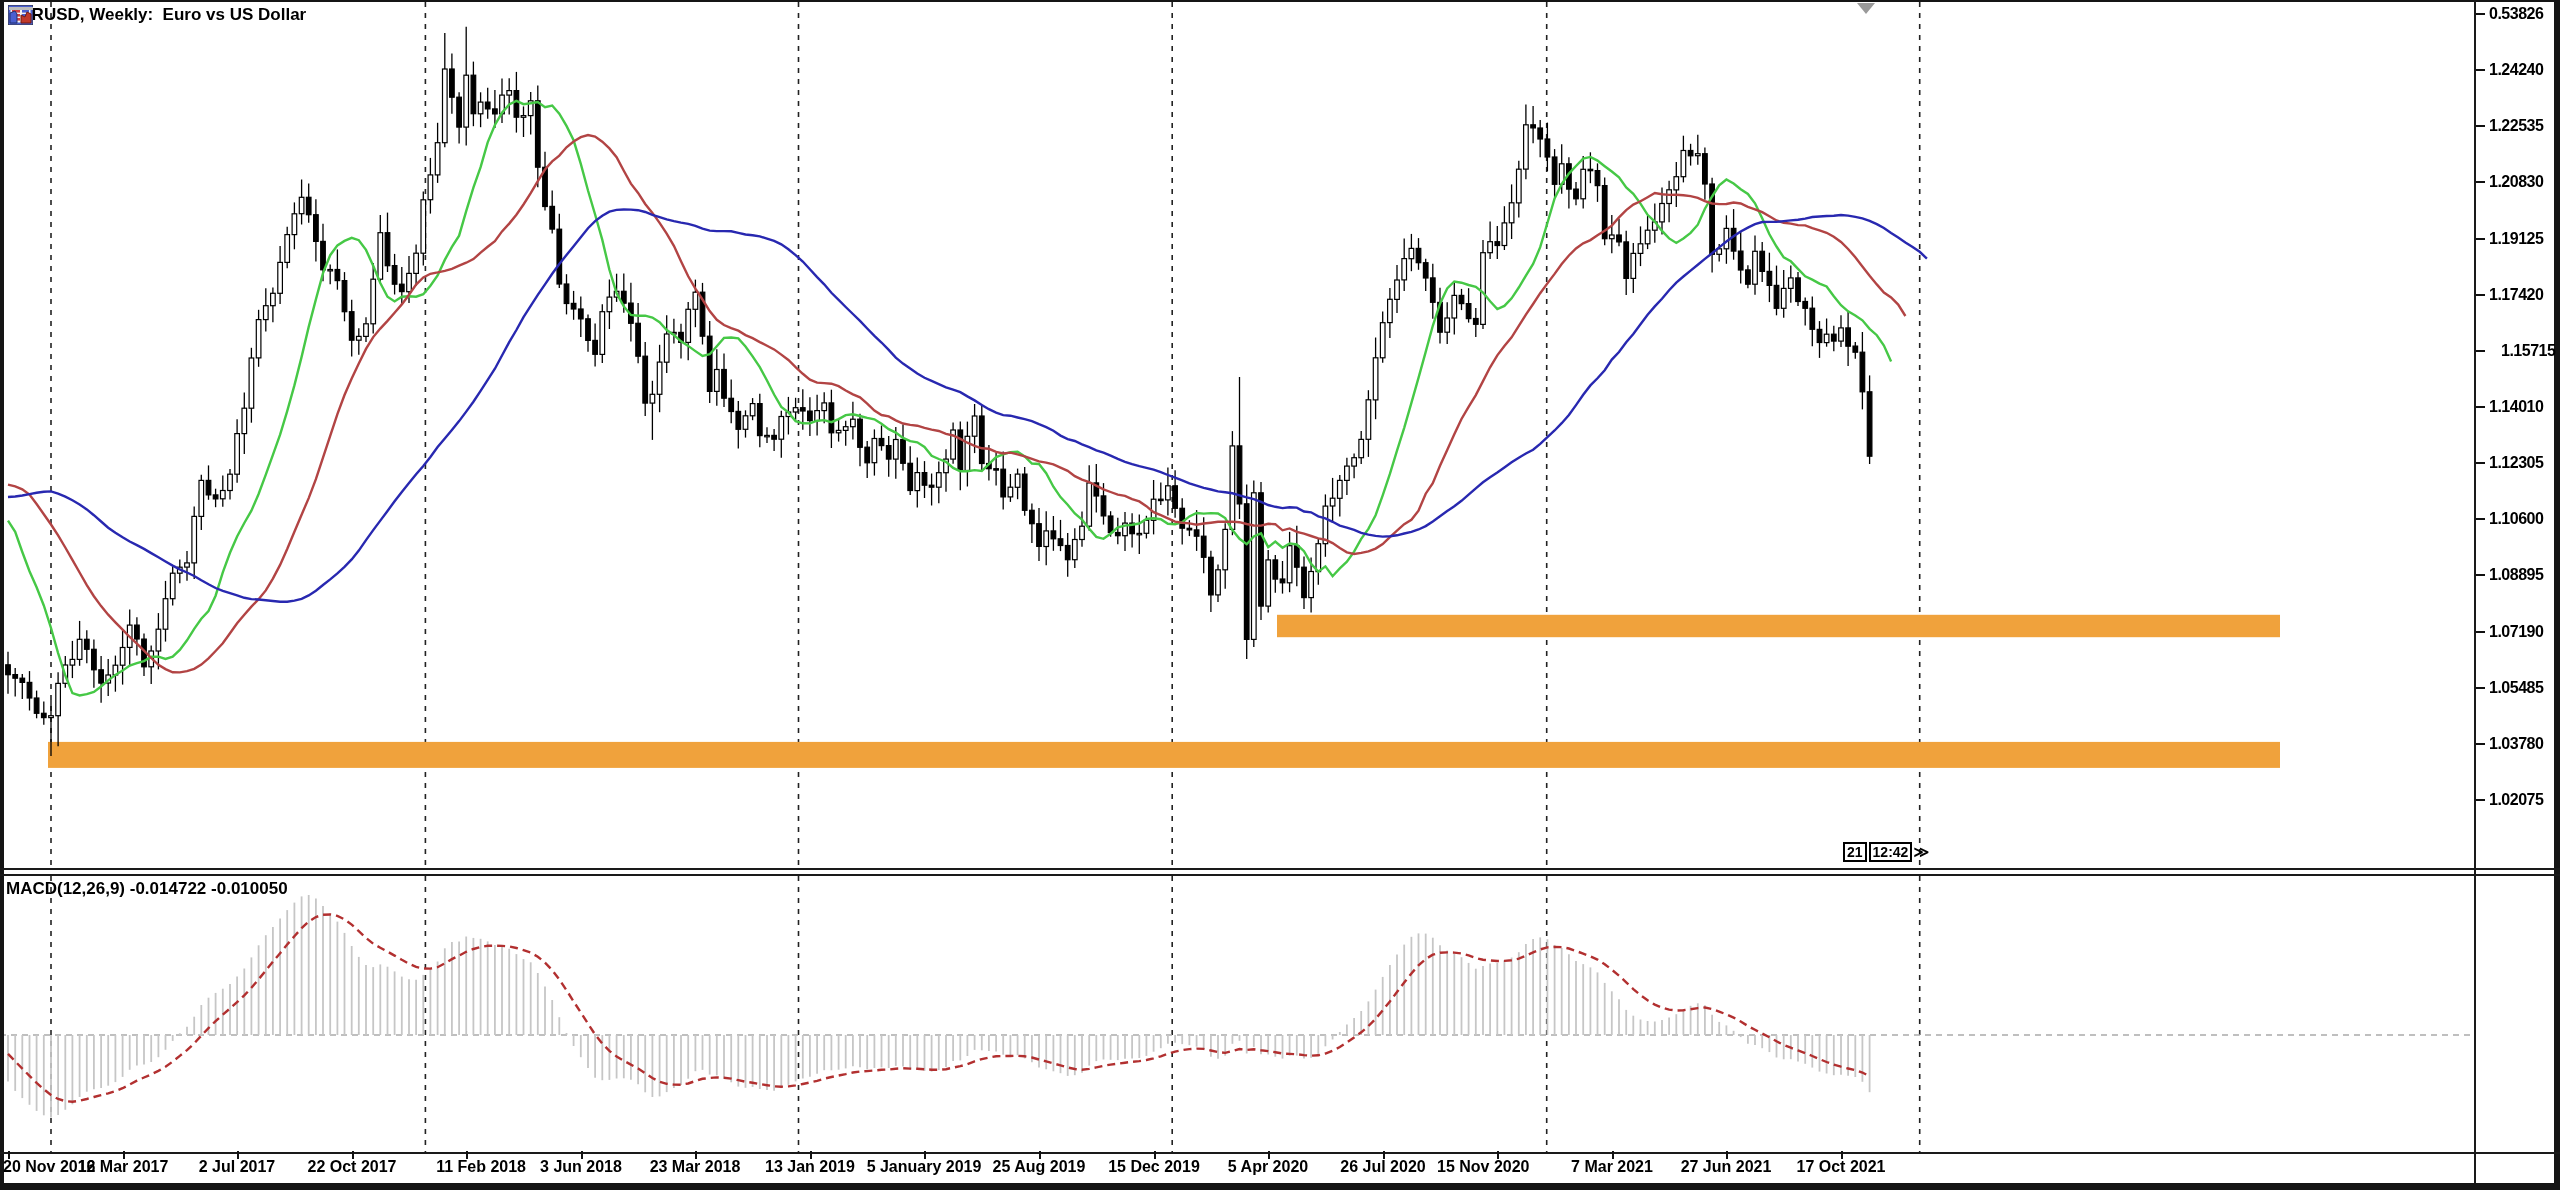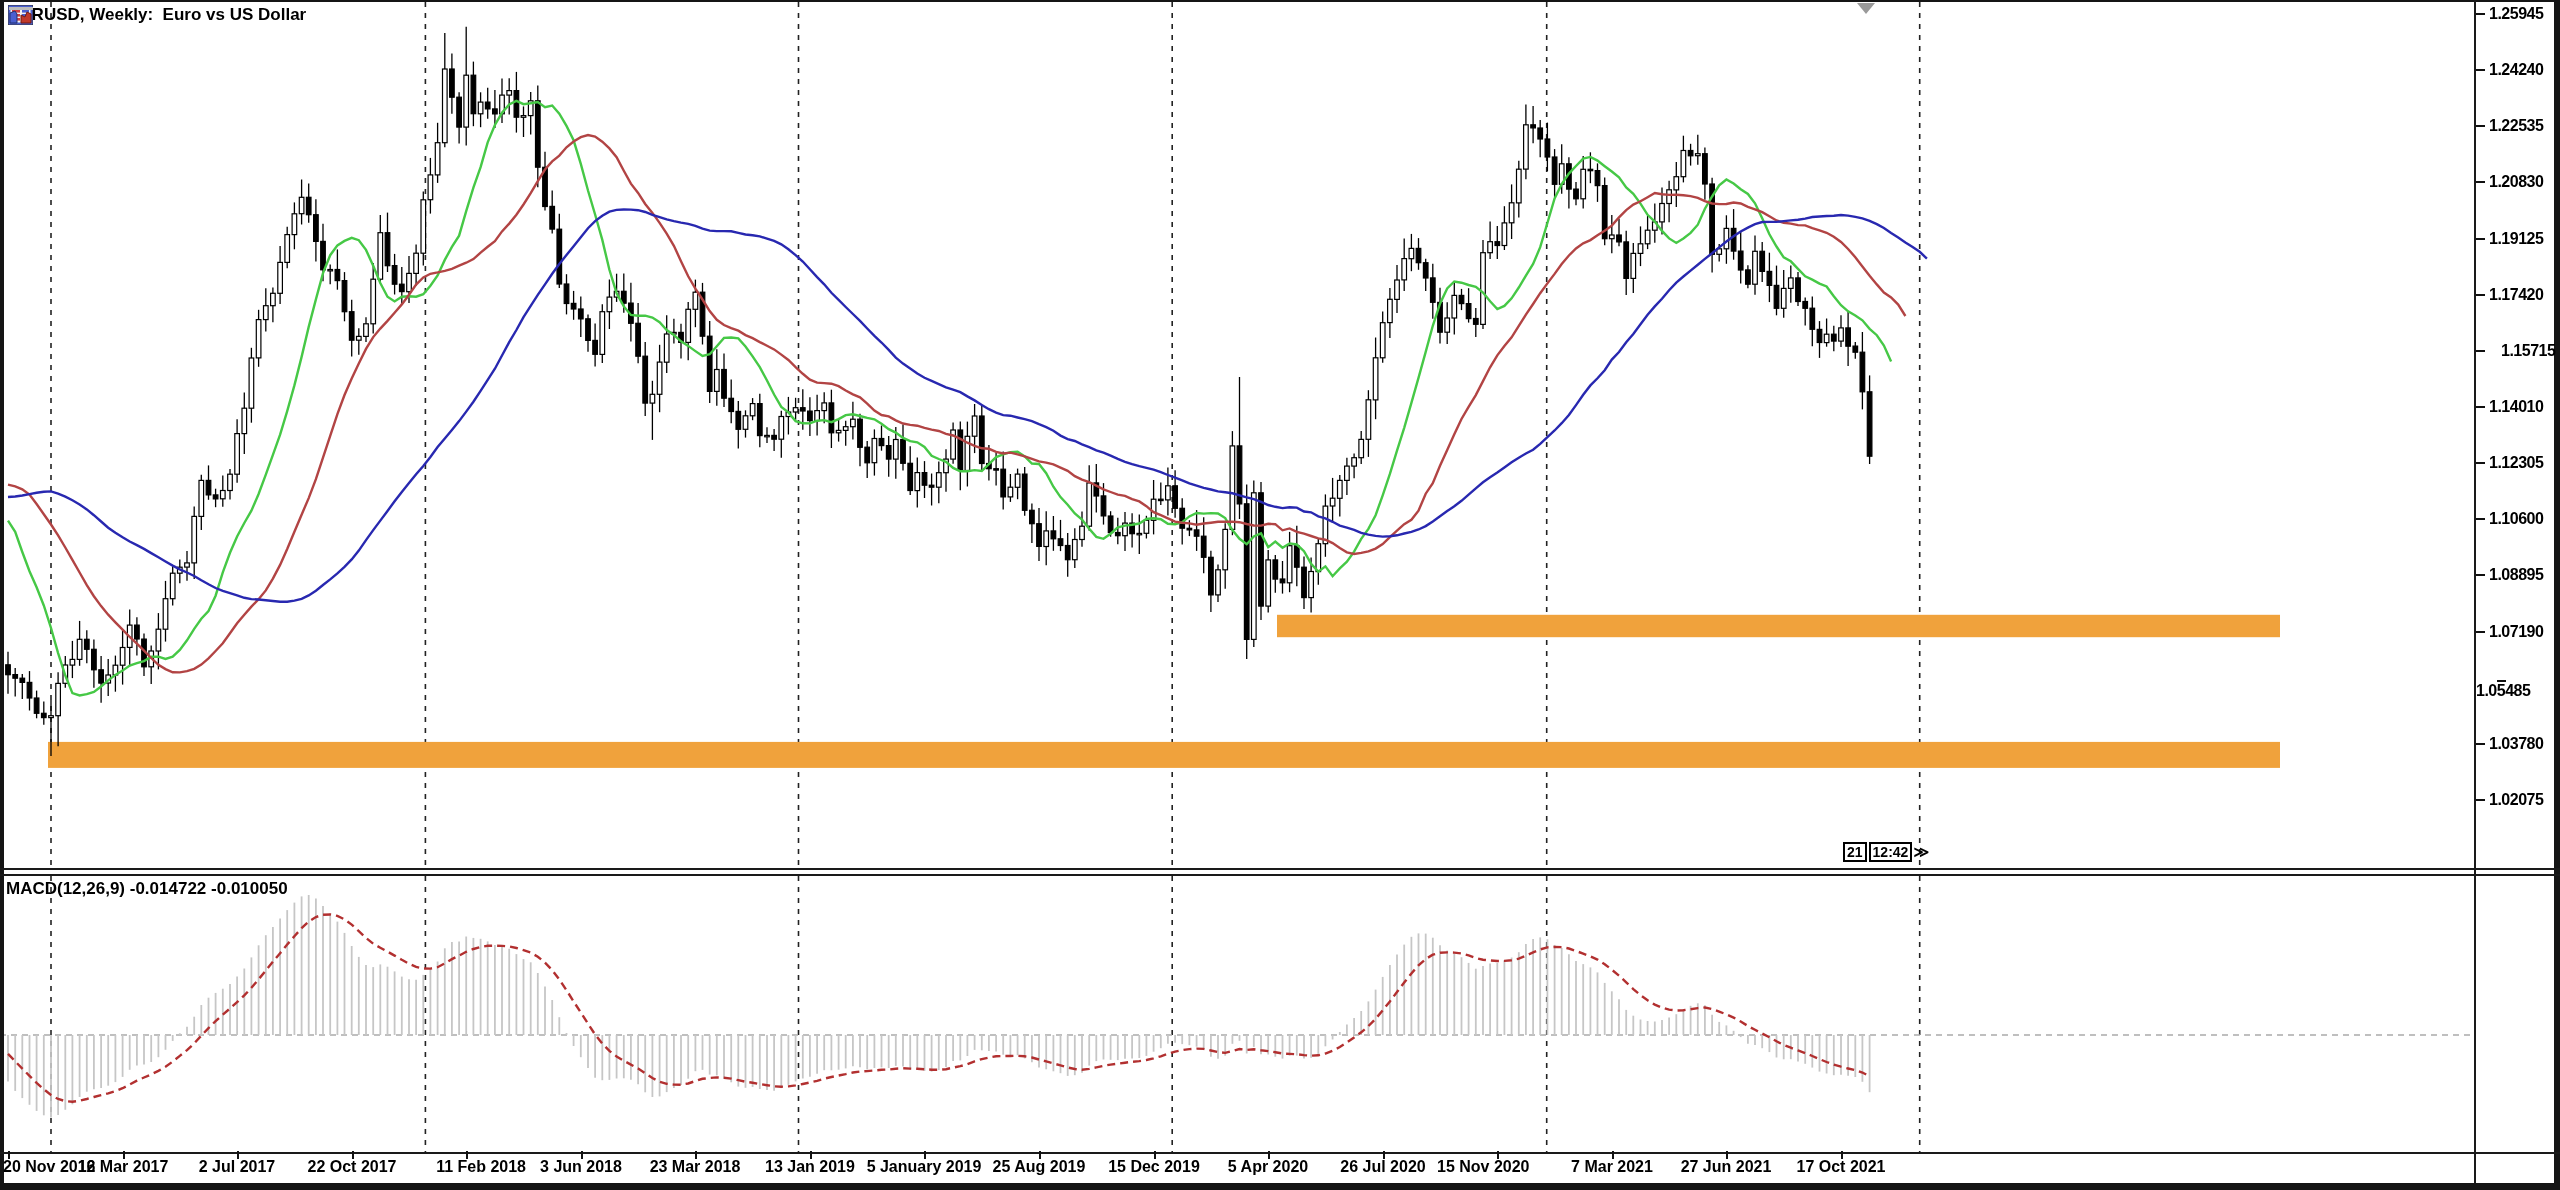--- a/index.html
+++ b/index.html
@@ -876,21 +876,21 @@
       <path d="M13 18 L13 10 L17 12 L19 7 L23 9 L23 18 Z" fill="#c0392b" stroke="#6e1a12" stroke-width="1"></path>
     </svg>
     <span id="title-text">EURUSD, Weekly:  Euro vs US Dollar</span>
   </div>
 
   <div id="macd-label">MACD(12,26,9) -0.014722 -0.010050</div>
 
   <div id="price-axis">
       <div class="tick" style="top: 6px;">
         <span class="dash"></span>
-        <span class="txt">1.25945</span>
+        <span class="txt">0.53826</span>
       </div>
       <div class="tick" style="top: 62px;">
         <span class="dash"></span>
         <span class="txt">1.24240</span>
       </div>
       <div class="tick" style="top: 118px;">
         <span class="dash"></span>
         <span class="txt">1.22535</span>
       </div>
       <div class="tick" style="top: 174px;">
@@ -922,21 +922,21 @@
         <span class="txt">1.10600</span>
       </div>
       <div class="tick" style="top: 567px;">
         <span class="dash"></span>
         <span class="txt">1.08895</span>
       </div>
       <div class="tick" style="top: 624px;">
         <span class="dash"></span>
         <span class="txt">1.07190</span>
       </div>
-      <div class="tick" style="top: 680px; flex-direction: column;">
+      <div class="tick" style="top: 680px;">
         <span class="dash"></span>
         <span class="txt">1.05485</span>
       </div>
       <div class="tick" style="top: 736px;">
         <span class="dash"></span>
         <span class="txt">1.03780</span>
       </div>
       <div class="tick" style="top: 792px;">
         <span class="dash"></span>
         <span class="txt">1.02075</span>

